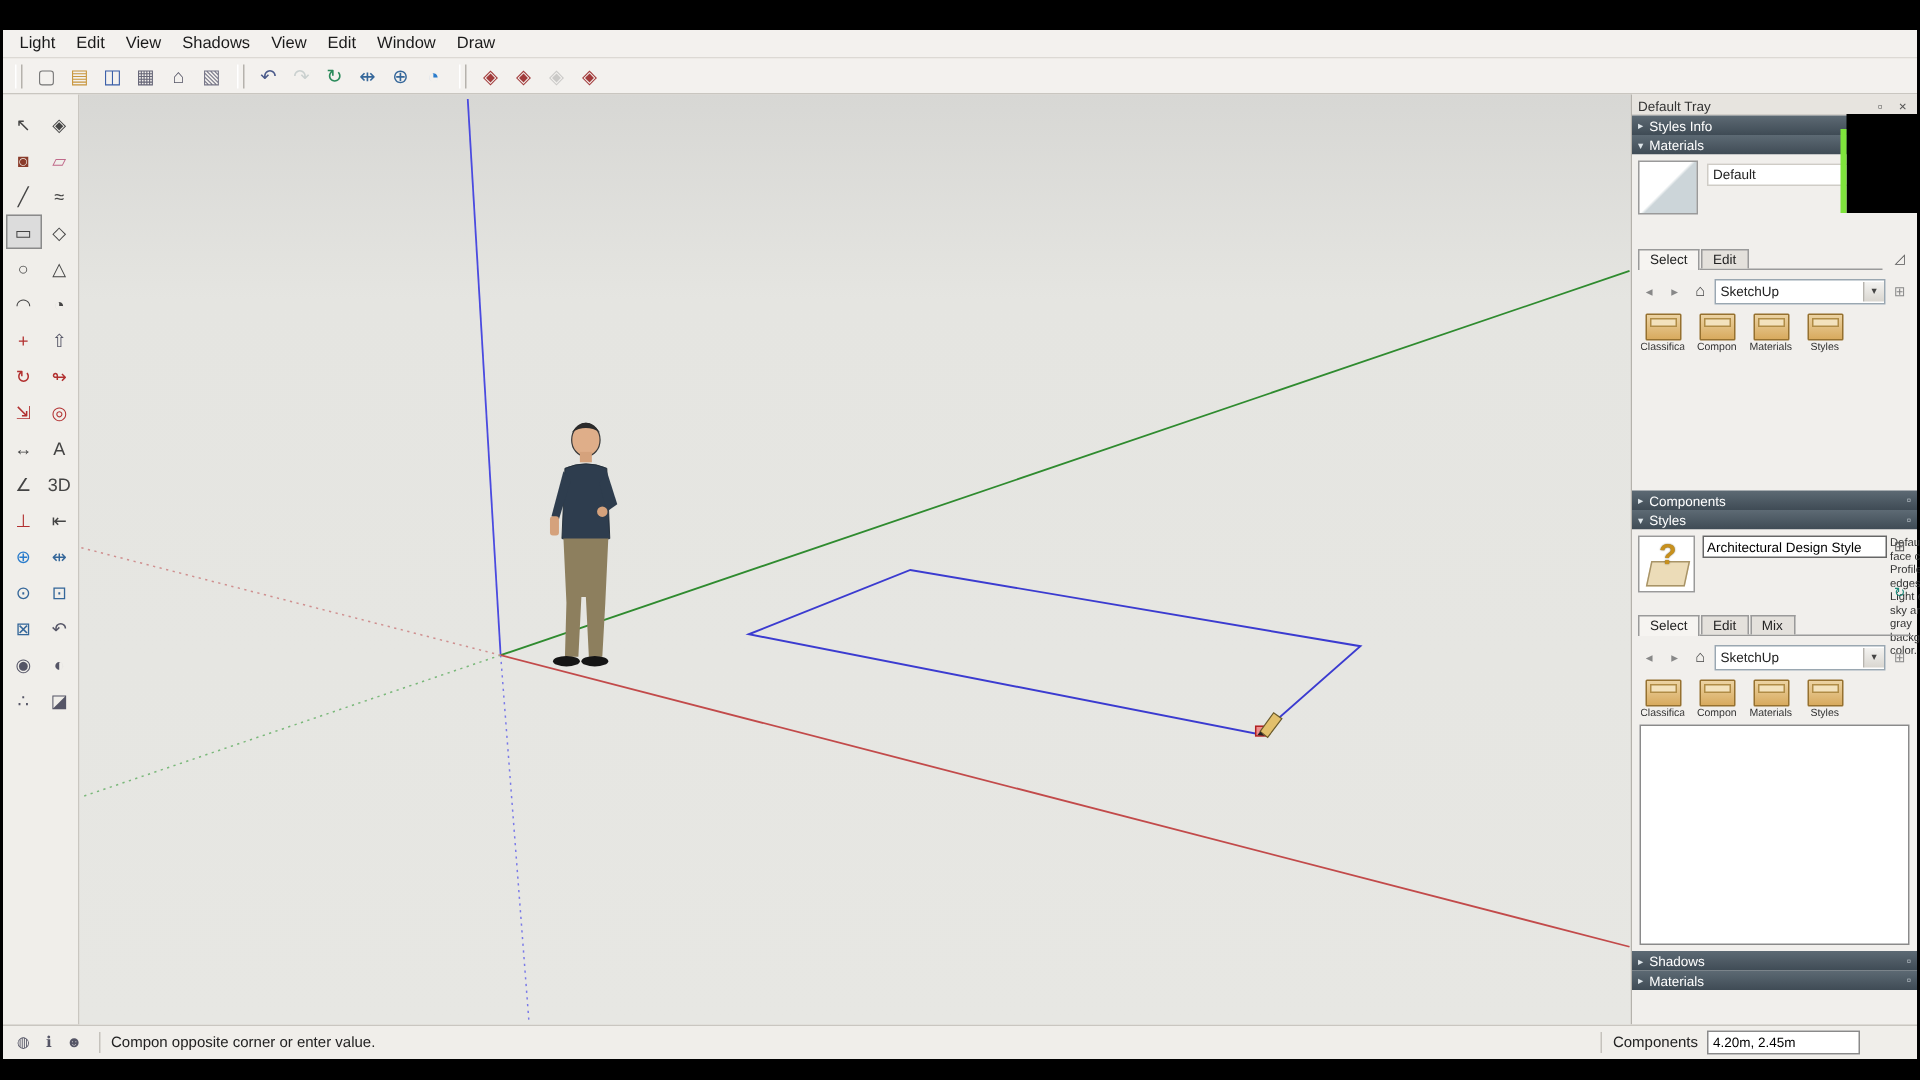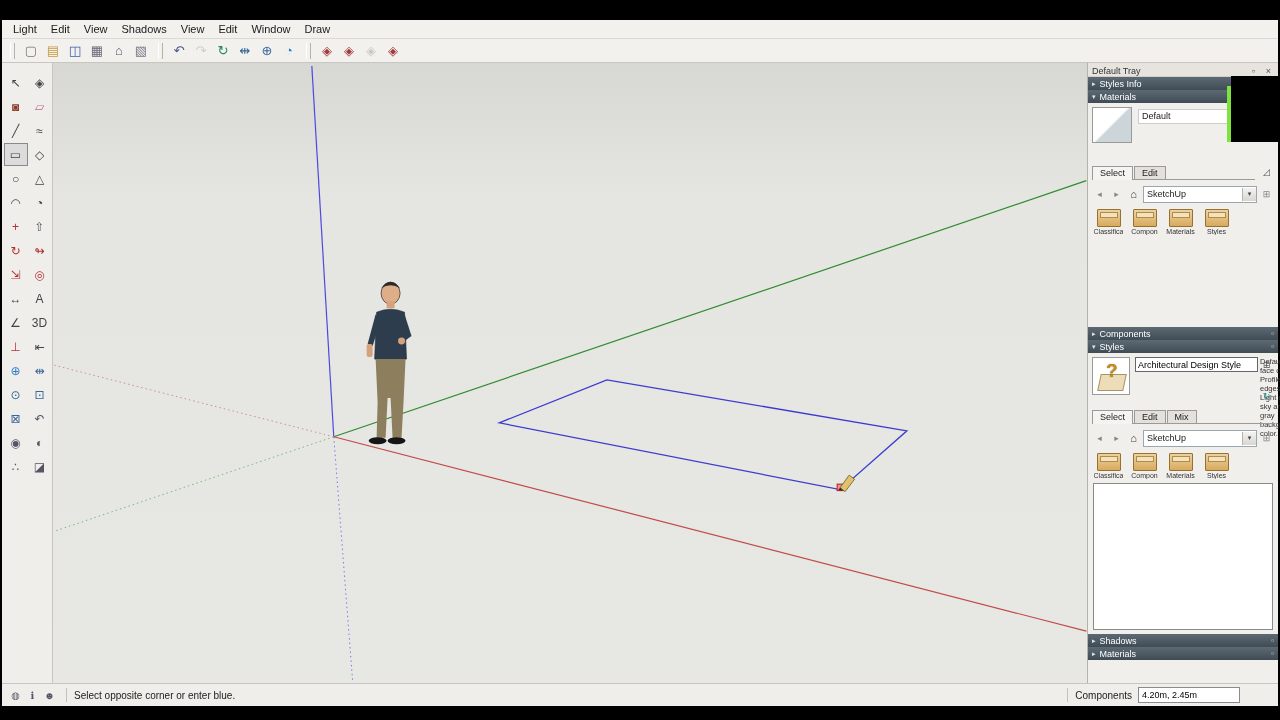--- a/index.html
+++ b/index.html
@@ -358,21 +358,21 @@
     </div>
   </div>
 
   <div class="statusbar">
     <span style="display:flex">
         <span class="sicon">◍</span>
         <span class="sicon">ℹ</span>
         <span class="sicon">☻</span>
       </span>
     <span class="sdiv"></span>
-    <span class="smsg">Select opposite corner or enter blue.</span>
+    <span class="smsg">Compon opposite corner or enter value.</span>
     <span class="sb-sp"></span>
     <span class="sdiv"></span>
     <span class="dims-label">Components</span>
     <input class="dims-input" value="4.20m, 2.45m" style="">
   </div>
 </div>
 
 <div class="ov-black"></div>
 <div class="ov-green"></div>
 

